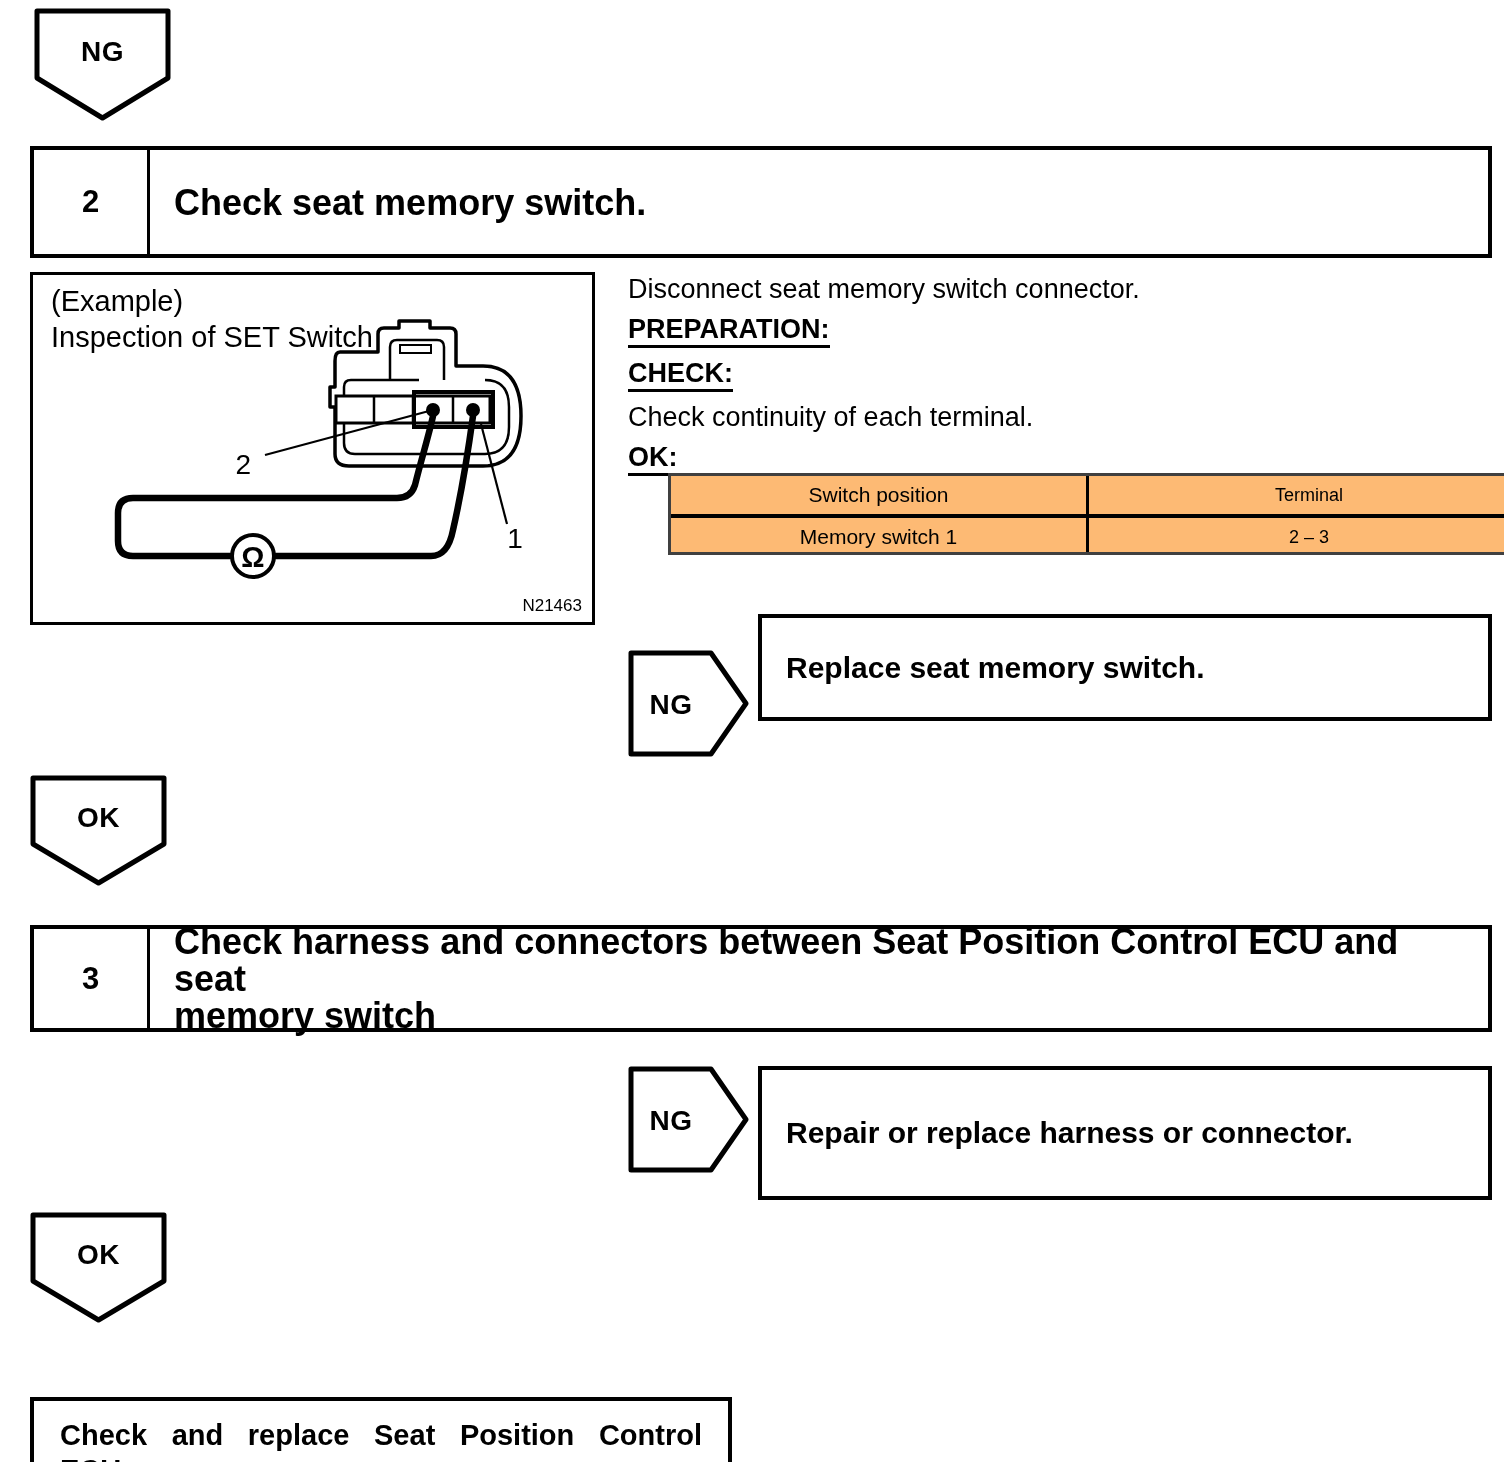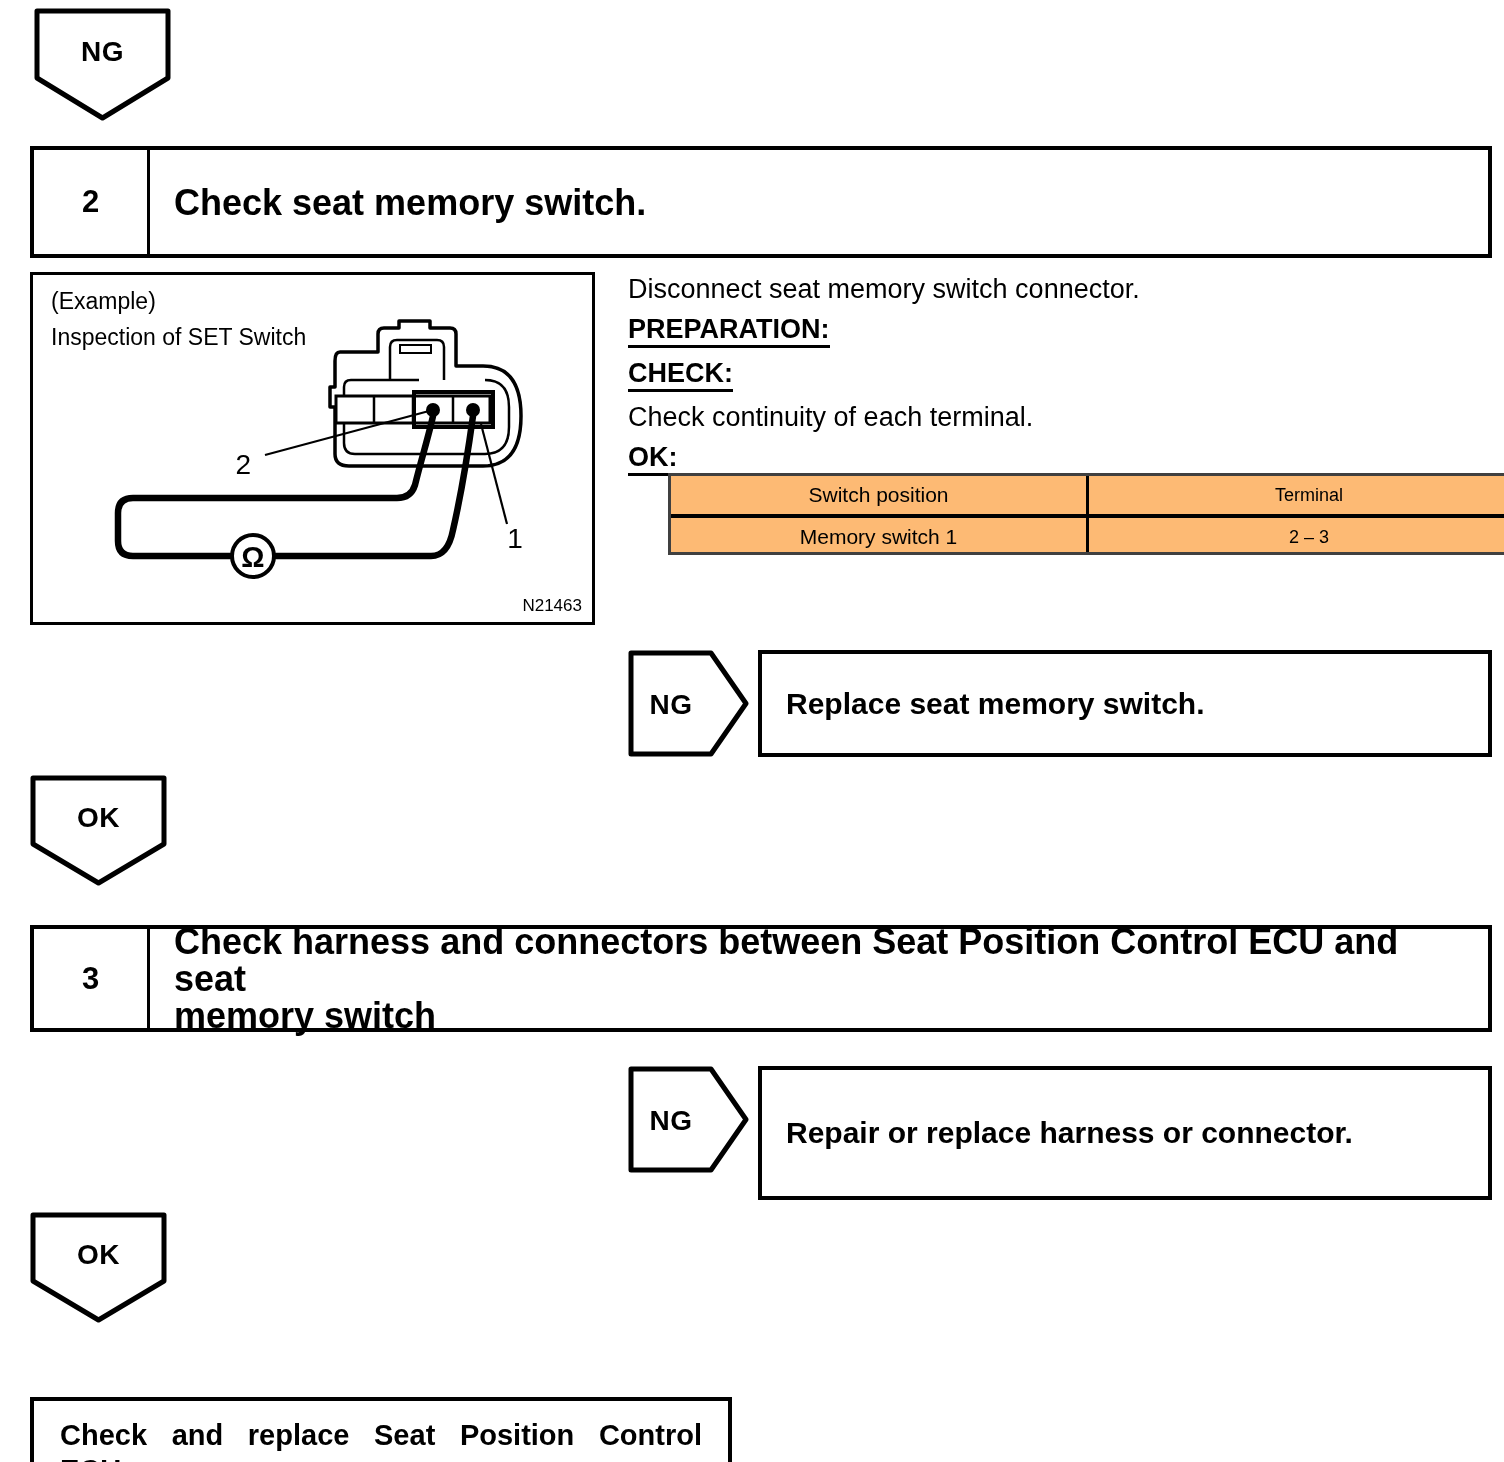--- a/index.html
+++ b/index.html
@@ -55,21 +55,21 @@
   .tbl-row { display:flex; height:38px; border-top:4px solid #000; }
   .tbl-row:first-child { border-top:none; }
   .tbl-c1 {
     width:418px; border-right:3px solid #000;
     text-align:center; font-size:21px; line-height:38px;
   }
   .tbl-c2 { flex:1; text-align:center; font-size:18px; line-height:38px; }
 
   
   .example-box { border:3px solid #000; background:#fff; }
-  .fig-caption { position:absolute; left:18px; top:8px; font-size:23px; line-height:36px; }
+  .fig-caption { position:absolute; left:18px; top:8px; font-size:29px; line-height:36px; }
   .fig-id { position:absolute; right:10px; bottom:6px; font-size:17px; }
 
   
   .final-box {
     border:4px solid #000; background:#fff;
     padding:17px 26px 0 26px;
     font-weight:bold; font-size:29px; line-height:35px;
   }
   .justify-line { text-align:justify; text-align-last:justify; }
 </style>
@@ -152,21 +152,21 @@
       <div class="tbl-c2">2 – 3</div>
     </div>
   </div>
 
   <div class="pent" style="left:628px; top:650px; width:121px; height:107px;">
     <svg width="121" height="107" viewBox="0 0 121 107">
       <polygon points="3,3 83,3 118,53.5 83,104 3,104" fill="#ffffff" stroke="#000000" stroke-width="5" stroke-linejoin="round"></polygon>
     </svg>
     <div class="pent-label" style="left:0; width:86px; top:39px; text-align:center;">NG</div>
   </div>
-  <div class="result-box abs" style="left:758px; top:650px; width:734px; height:107px;">
+  <div class="result-box abs" style="left:758px; top:614px; width:734px; height:107px;">
     <div>Replace seat memory switch.</div>
   </div>
 
   <div class="pent" style="left:30px; top:775px; width:137px; height:112px;">
     <svg width="137" height="112" viewBox="0 0 137 112">
       <polygon points="3,3 134,3 134,69 68.5,108 3,69" fill="#ffffff" stroke="#000000" stroke-width="5" stroke-linejoin="round"></polygon>
     </svg>
     <div class="pent-label" style="left:0; right:0; top:27px; text-align:center;">OK</div>
   </div>
 

